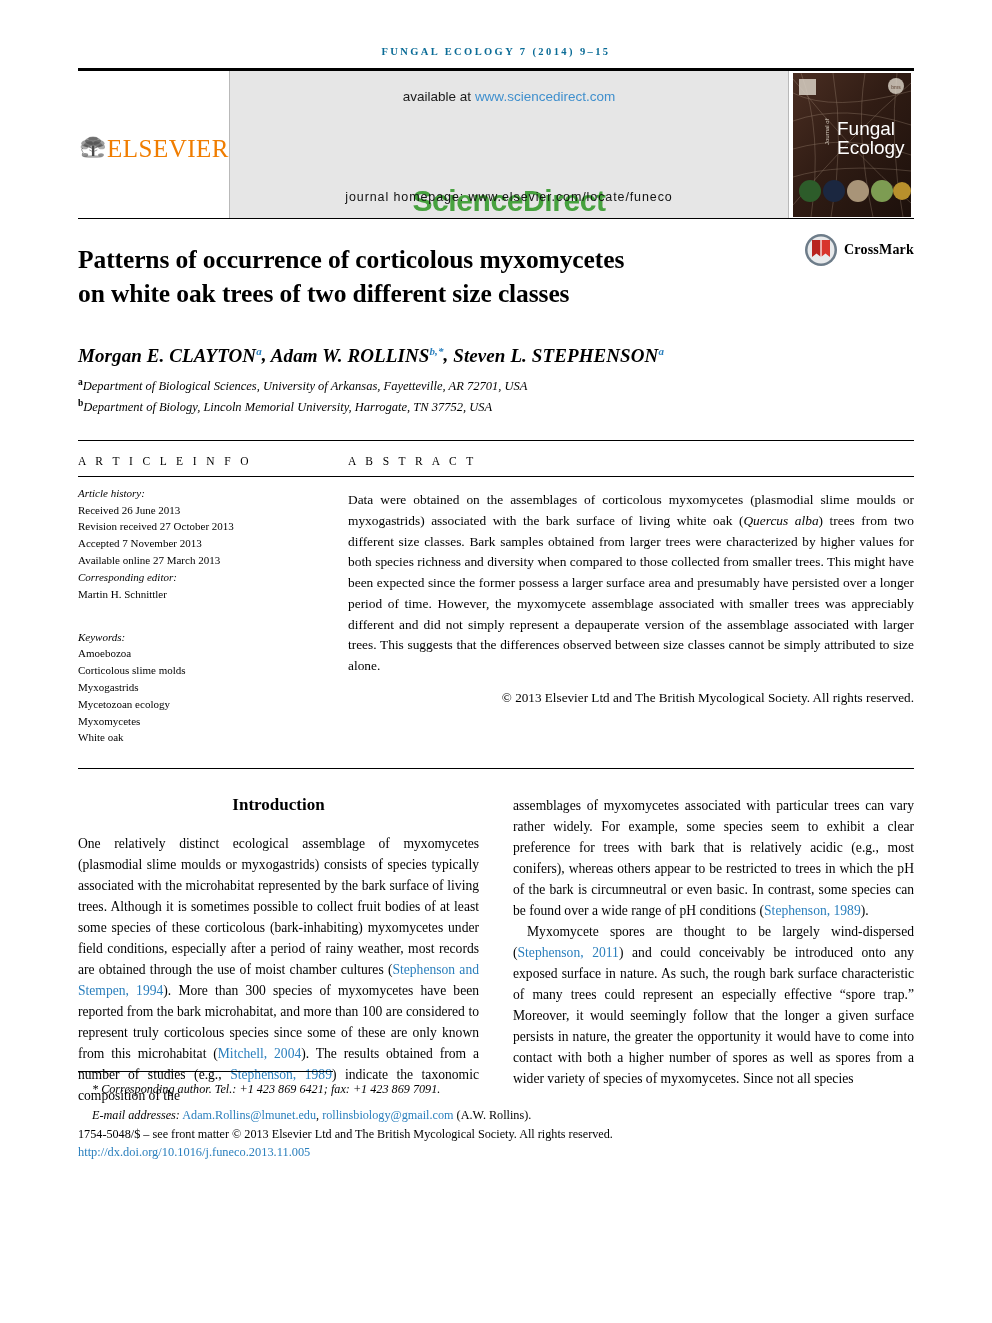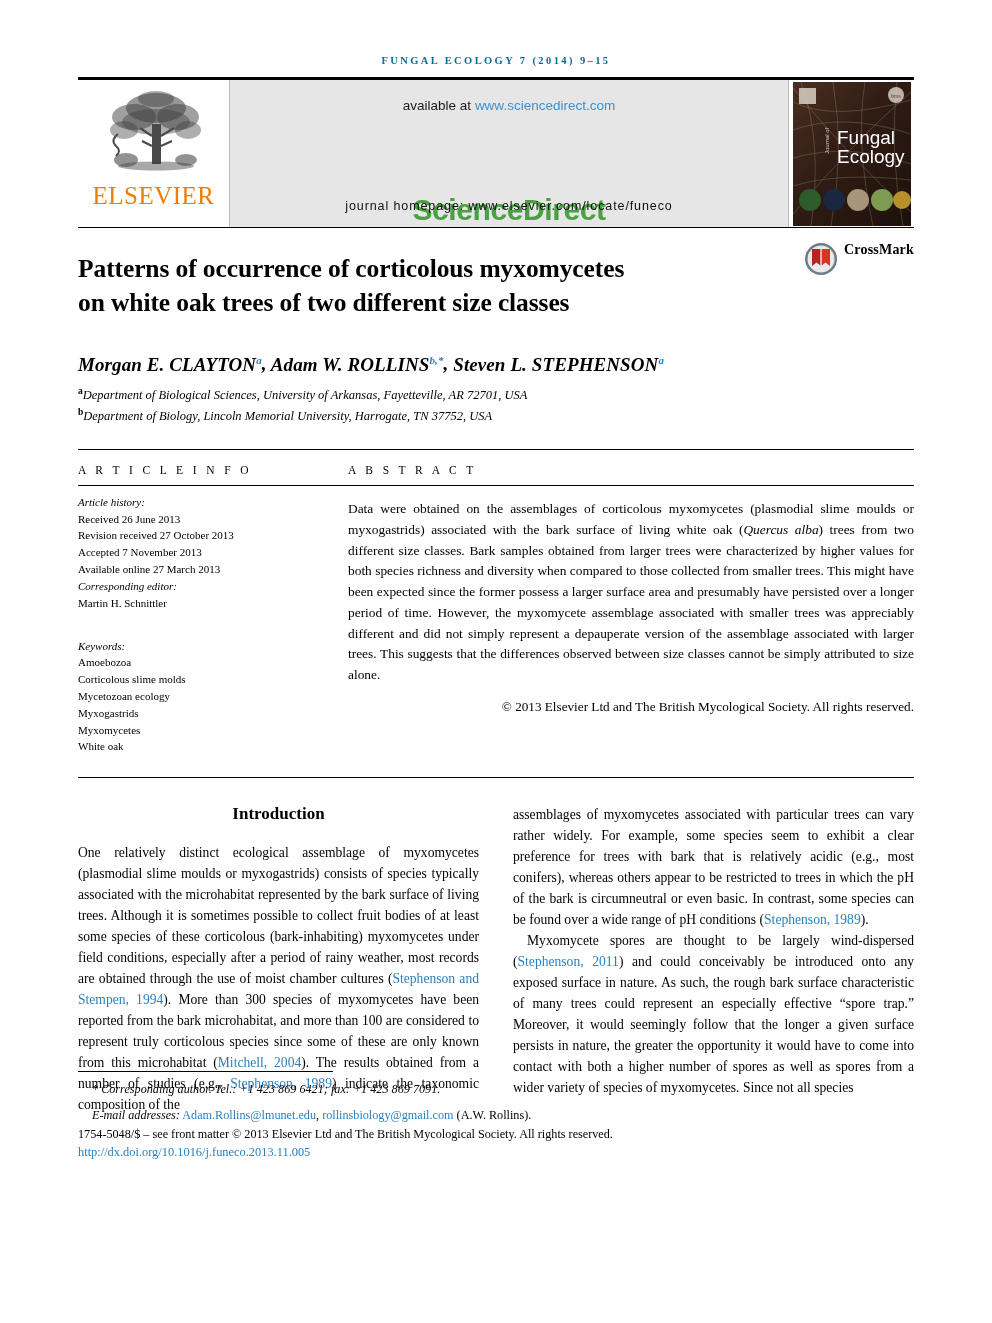--- a/index.html
+++ b/index.html
@@ -7,21 +7,21 @@
   body {
     width: 992px;
     height: 1323px;
     background: #ffffff;
     font-family: "Liberation Serif", "DejaVu Serif", serif;
     color: #000000;
     position: relative;
     overflow: hidden;
   }
 
-  .page { position: relative; width: 992px; height: 1220px; padding: 9px 78px; }
+  .page { position: relative; width: 992px; height: 1220px; padding: 0 78px; }
 
   
   .running-head {
     text-align: center;
     color: #0a6b96;
     font-size: 10.5px;
     letter-spacing: 2.4px;
     font-weight: 700;
     font-family: "Liberation Serif", serif;
     padding-top: 46px;
@@ -35,21 +35,21 @@
     align-items: stretch;
     border-top: 3px solid #000;
     height: 150px;
     margin-top: 3px;
   }
   .elsevier-box {
     width: 152px;
     flex: 0 0 152px;
     border-right: 1px solid #b9b9b9;
     display: flex;
-    flex-direction: column;
+    flex-direction: row;
     align-items: center;
     justify-content: flex-start;
     padding-top: 6px;
     background: #fff;
   }
   .elsevier-tree { width: 108px; height: 96px; }
   .elsevier-word {
     color: #f07d00;
     font-family: "Liberation Serif", serif;
     font-size: 25px;
@@ -116,21 +116,21 @@
     line-height: 1.32;
     max-width: 700px;
     margin: 0;
     letter-spacing: -0.1px;
   }
   .crossmark {
     position: absolute;
     right: 0px;
     top: 14px;
     display: flex;
-    align-items: flex-start;
+    align-items: center;
     gap: 6px;
   }
   .crossmark-label {
     font-family: "Liberation Serif", serif;
     font-weight: bold;
     font-size: 14px;
     letter-spacing: 0.2px;
   }
 
   .authors {
@@ -360,22 +360,22 @@
       <div class="info-line">Accepted 7 November 2013</div>
       <div class="info-line">Available online 27 March 2013</div>
       <div class="info-line italic">Corresponding editor:</div>
       <div class="info-line">Martin H. Schnittler</div>
 
       <div class="kw-gap"></div>
 
       <div class="info-line italic">Keywords:</div>
       <div class="info-line">Amoebozoa</div>
       <div class="info-line">Corticolous slime molds</div>
+      <div class="info-line">Myxogastrids</div>
       <div class="info-line">Mycetozoan ecology</div>
-      <div class="info-line">Myxogastrids</div>
       <div class="info-line">Myxomycetes</div>
       <div class="info-line">White oak</div>
     </div>
 
     <div class="col-abstract">
       <div class="sect-label">A B S T R A C T</div>
       <div class="sect-rule"></div>
       <p class="abs-text"><span>Data were obtained on the assemblages of corticolous myxomycetes (plasmodial slime moulds or myxogastrids) associated with the bark surface of living white oak (</span><i>Quercus alba</i><span>) trees from two different size classes. Bark samples obtained from larger trees were characterized by higher values for both species richness and diversity when compared to those collected from smaller trees. This might have been expected since the former possess a larger surface area and presumably have persisted over a longer period of time. However, the myxomycete assemblage associated with smaller trees was appreciably different and did not simply represent a depauperate version of the assemblage associated with larger trees. This suggests that the differences observed between size classes cannot be simply attributed to size alone.</span></p>
       <div class="abs-copy">© 2013 Elsevier Ltd and The British Mycological Society. All rights reserved.</div>
     </div>

